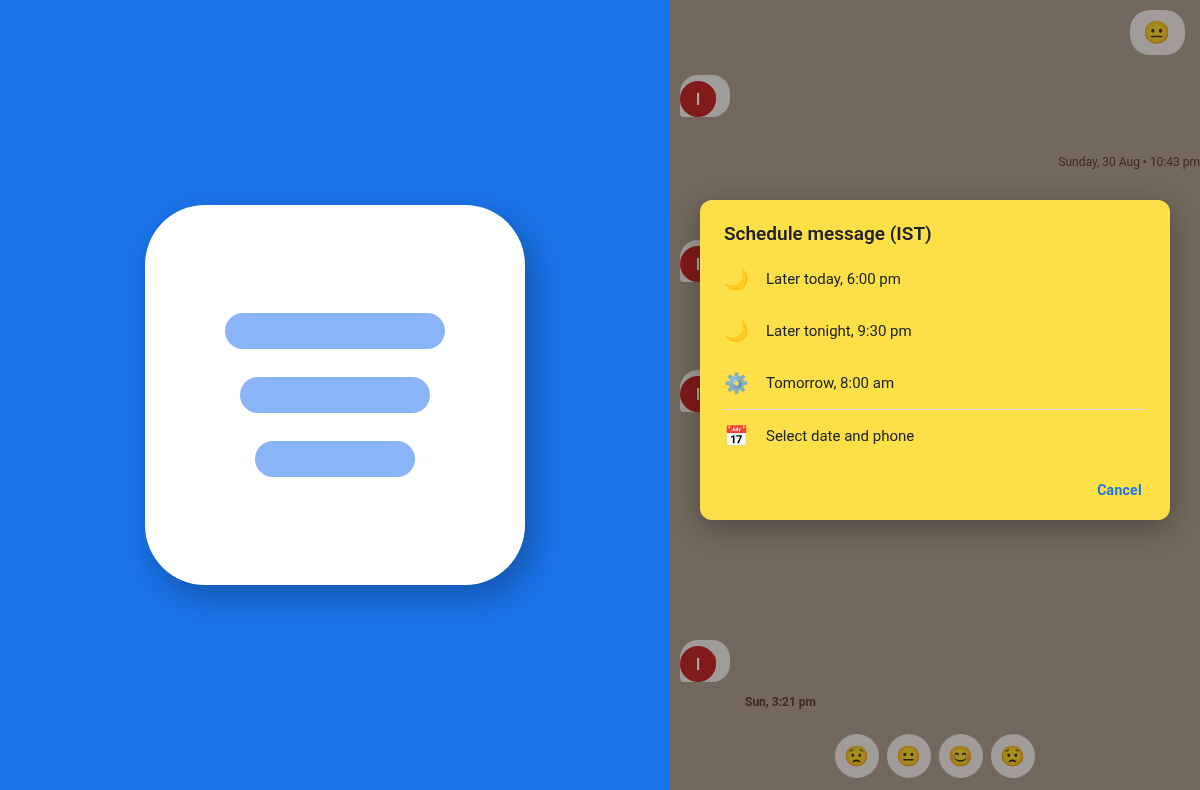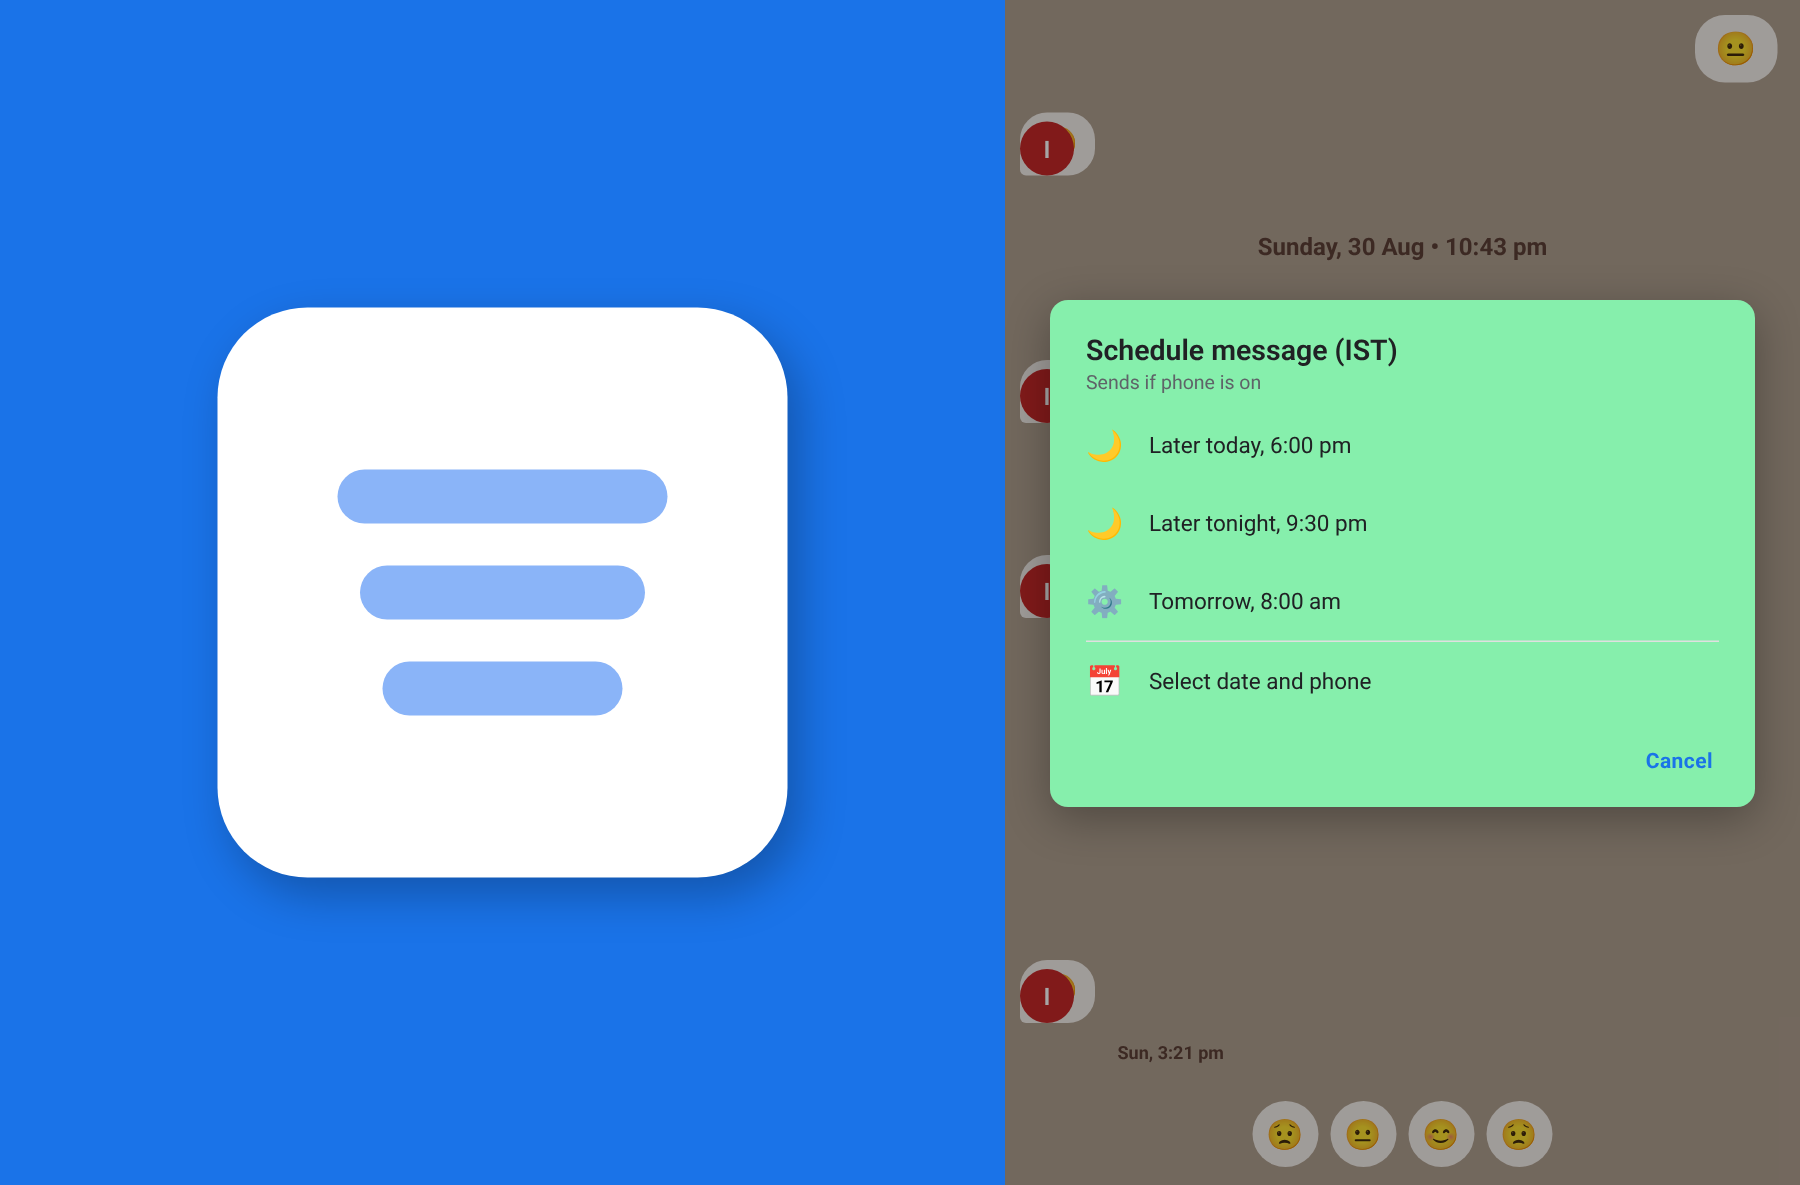--- a/index.html
+++ b/index.html
@@ -126,24 +126,24 @@
       display: flex;
       align-items: center;
       justify-content: center;
       font-size: 22px;
     }
 
     
     .date-sep {
       position: absolute;
       left: 0; right: 0;
-      text-align: center;
-      font-size: 16px;
+      text-align: right;
+      font-size: 12px;
       color: #5D4037;
-      font-weight: 700;
+      font-weight: 400;
     }
 
     
     .emoji-row {
       position: absolute;
       bottom: 12px;
       left: 0; right: 0;
       display: flex;
       justify-content: center;
       gap: 8px;
@@ -175,21 +175,21 @@
       background: rgba(0,0,0,0.35);
       z-index: 5;
     }
 
     
     .dialog {
       position: absolute;
       top: 200px;
       left: 30px;
       right: 30px;
-      background: #86efac;
+      background: #fde047;
       border-radius: 12px;
       z-index: 10;
       padding: 0;
       overflow: hidden;
       box-shadow: 0 8px 30px rgba(0,0,0,0.3);
     }
 
     .dialog-header {
       padding: 22px 24px 8px 24px;
     }
@@ -332,21 +332,20 @@
       <div class="emoji-btn">
           <span>😟</span>
         </div>
     </div>
 
     <div class="overlay-dim"></div>
 
     <div class="dialog">
       <div class="dialog-header">
         <div class="dialog-title">Schedule message (IST)</div>
-        <div class="dialog-subtitle">Sends if phone is on</div>
       </div>
 
       <div class="dialog-option">
         <span class="dialog-option-icon moon-icon">🌙</span>
         <span class="dialog-option-text">Later today, 6:00 pm</span>
       </div>
 
       <div class="dialog-option">
         <span class="dialog-option-icon moon-icon">🌙</span>
         <span class="dialog-option-text">Later tonight, 9:30 pm</span>

